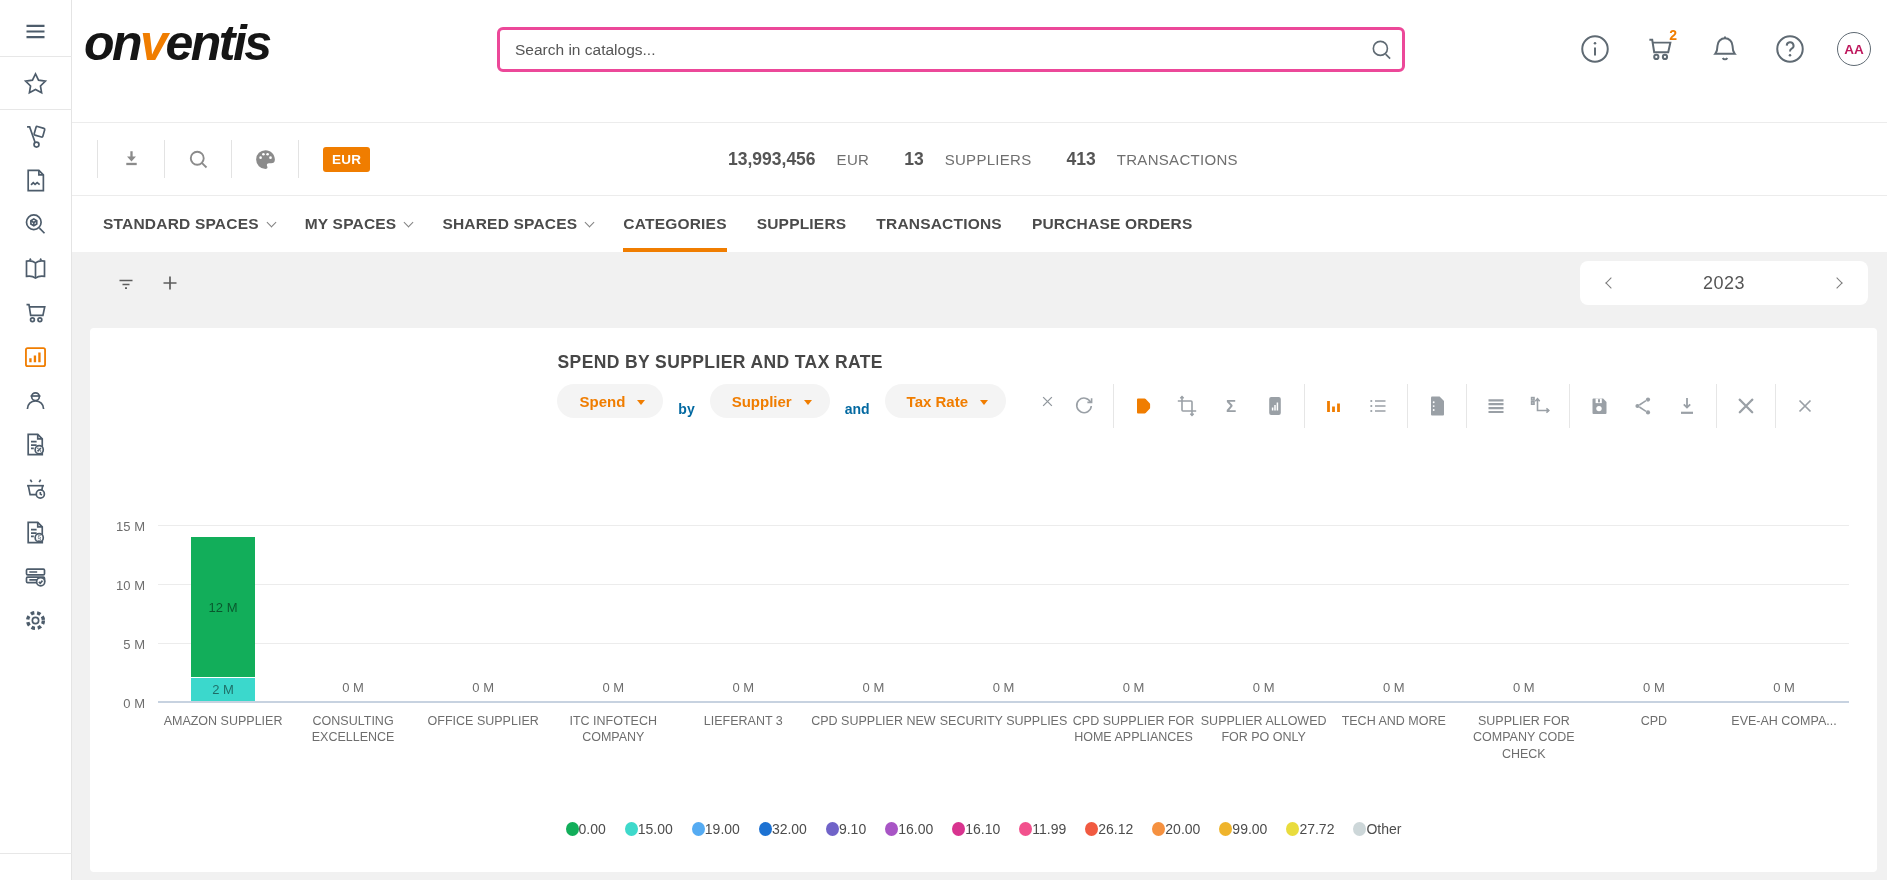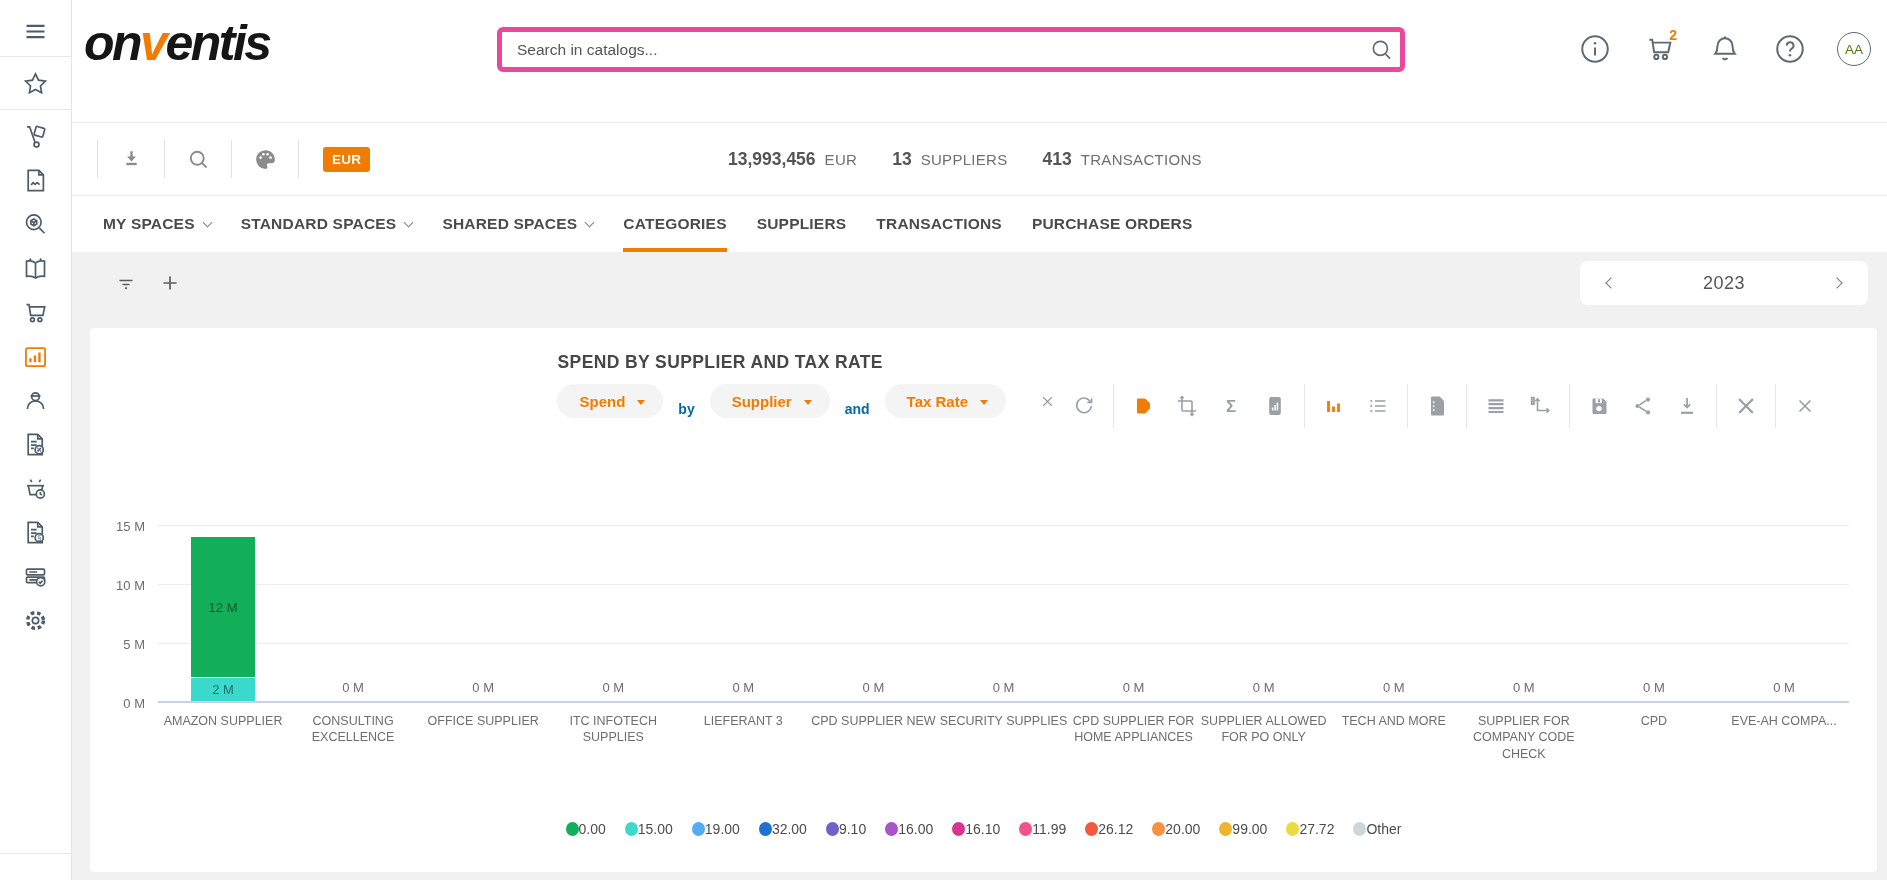--- a/index.html
+++ b/index.html
@@ -20,44 +20,44 @@
 
   
   .main { flex:1; display:flex; flex-direction:column; min-width:0; }
 
   
   .header { height:123px; position:relative; border-bottom:1px solid #ececec; background:#fff; }
   .logo { position:absolute; left:12px; top:14px; font-size:50px; font-weight:800; font-style:italic;
           letter-spacing:-2.5px; color:#151515; cursor:pointer; }
   .logo .accent { color:#f07d00; }
   .search-wrap { position:absolute; left:425px; top:27px; width:908px; height:45px; }
-  .search-wrap input { width:100%; height:100%; border:5px solid #ec4899; border-radius:6px;
+  .search-wrap input { width:100%; height:100%; border:3px solid #ec4899; border-radius:6px;
           font-family:inherit; font-size:15.5px; color:#333; padding:0 48px 0 15px; outline:none; }
   .search-wrap input::placeholder { color:#555; opacity:1; }
   .search-icon-btn { position:absolute; right:10px; top:10px; width:26px; height:26px; color:#5f6a73; cursor:pointer; }
   .hdr-icons { position:absolute; right:16px; top:31px; display:flex; align-items:center; gap:29px; }
   .hdr-btn { position:relative; width:36px; height:36px; display:flex; align-items:center; justify-content:center;
              color:#5f6a73; cursor:pointer; }
   .hdr-btn svg { width:34px; height:34px; }
   .cart-badge { position:absolute; top:-4px; right:1px; color:#f07d00; font-size:14px; font-weight:700; }
   .avatar { width:34px; height:34px; border:1.8px solid #5f6a73; border-radius:50%;
             display:flex; align-items:center; justify-content:center;
-            font-size:13.5px; font-weight:400; color:#4d7c0f; cursor:pointer; }
+            font-size:13.5px; font-weight:700; color:#be185d; cursor:pointer; }
 
   
   .stats { height:73px; border-bottom:1px solid #ececec; display:flex; align-items:center;
            position:relative; padding-left:25px; background:#fff; }
   .vr { width:1px; height:38px; background:#e3e3e3; }
   .st-btn { width:66px; height:40px; display:flex; align-items:center; justify-content:center;
             color:#8b8b8b; cursor:pointer; }
   .st-btn svg { width:25px; height:25px; }
   .eur-badge { margin-left:24px; background:#f07d00; color:#fff; font-weight:700; font-size:13.5px;
                padding:5px 9px; border-radius:3px; letter-spacing:.3px; cursor:pointer; }
   .metrics { position:absolute; left:656px; display:flex; align-items:baseline; gap:35px; }
-  .metric { display:flex; align-items:baseline; gap:9px; }
+  .metric { display:flex; align-items:baseline; gap:21px; }
   .metric .val { font-size:17.5px; font-weight:700; color:#555; }
   .metric .lab { font-size:15px; color:#6f6f6f; letter-spacing:.3px; }
 
   
   .tabs { height:56px; display:flex; align-items:center; padding-left:16px; background:#fff; }
   .tab { height:100%; display:flex; align-items:center; gap:9px; padding:0 15px; position:relative;
          font-size:15.5px; font-weight:700; color:#4b4b4b; letter-spacing:.2px; cursor:pointer; }
   .tab .chev { display:inline-block; width:7px; height:7px; border-right:1.8px solid #828282;
                border-bottom:1.8px solid #828282; transform:rotate(45deg); margin-top:-4px; }
   .tab.tab-active::after { content:""; position:absolute; left:15px; right:15px; bottom:0; height:4px;
@@ -325,25 +325,25 @@
         </span>
         <span class="metric">
           <span class="val">413</span>
           <span class="lab">TRANSACTIONS</span>
         </span>
       </div>
     </div>
 
     <nav class="tabs">
         <div class="tab">
+          <span>STANDARD SPACES</span>
+          <span class="chev"></span>
+        </div>
+        <div class="tab">
           <span>MY SPACES</span>
-          <span class="chev"></span>
-        </div>
-        <div class="tab">
-          <span>STANDARD SPACES</span>
           <span class="chev"></span>
         </div>
         <div class="tab">
           <span>SHARED SPACES</span>
           <span class="chev"></span>
         </div>
         <div class="tab tab-active">
           <span>CATEGORIES</span>
         </div>
         <div class="tab">
@@ -534,21 +534,21 @@
                 <div class="col">
                   <div class="zero-label">0 M</div>
                   <div class="x-label">CONSULTING EXCELLENCE</div>
                 </div>
                 <div class="col">
                   <div class="zero-label">0 M</div>
                   <div class="x-label">OFFICE SUPPLIER</div>
                 </div>
                 <div class="col">
                   <div class="zero-label">0 M</div>
-                  <div class="x-label">ITC INFOTECH SUPPLIES</div>
+                  <div class="x-label">ITC INFOTECH COMPANY</div>
                 </div>
                 <div class="col">
                   <div class="zero-label">0 M</div>
                   <div class="x-label">LIEFERANT 3</div>
                 </div>
                 <div class="col">
                   <div class="zero-label">0 M</div>
                   <div class="x-label">CPD SUPPLIER NEW</div>
                 </div>
                 <div class="col">

